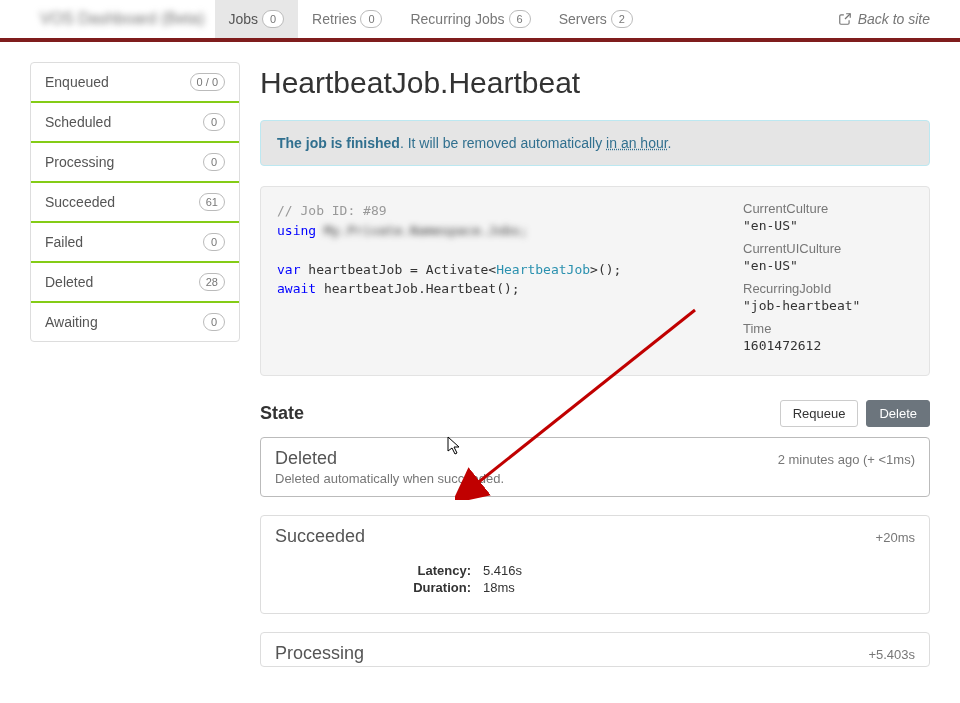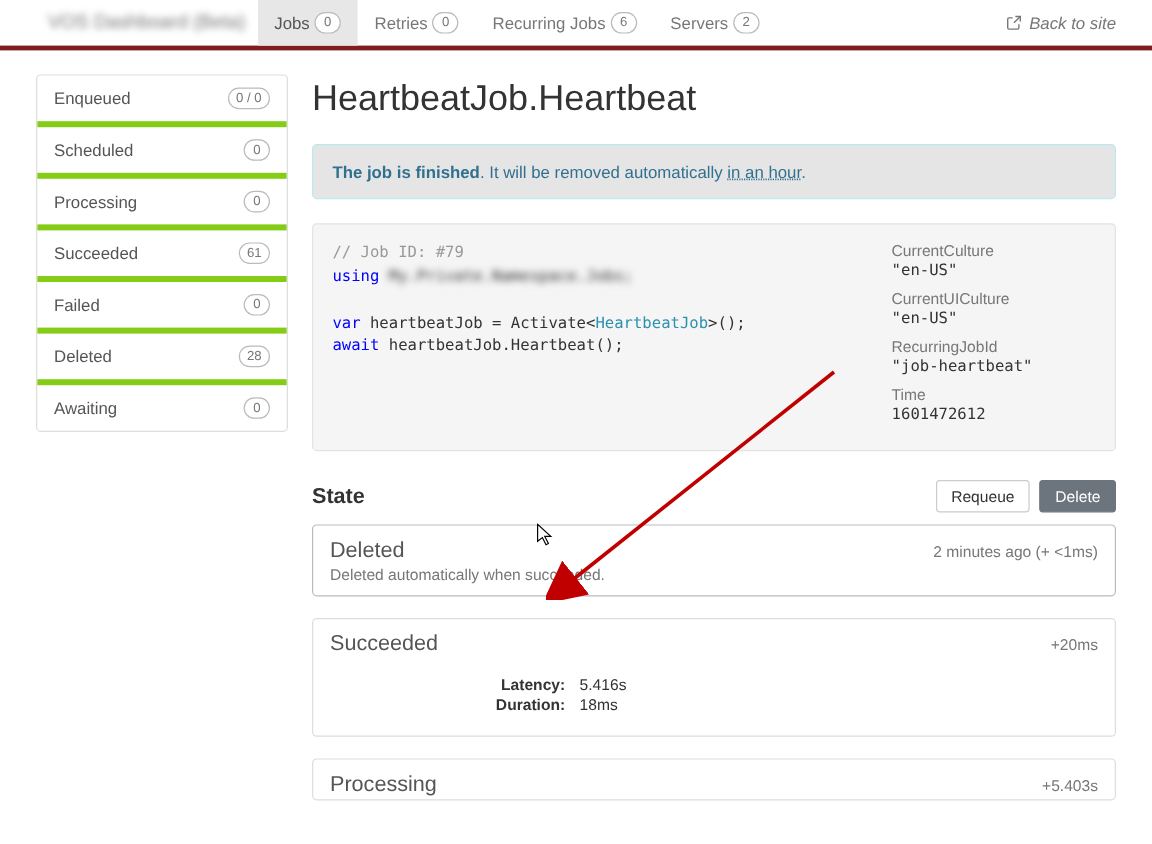--- a/index.html
+++ b/index.html
@@ -15,21 +15,21 @@
   .navbar .back { display: flex; align-items: center; gap: 6px; color: #777; padding: 0 10px; cursor: pointer; font-style: italic; }
   .badge { display: inline-flex; align-items: center; justify-content: center; min-width: 22px; height: 18px; border-radius: 10px; border: 1px solid #bbb; background: #fff; color: #777; font-size: 11px; padding: 0 6px; }
 
   
   .container { display: flex; padding: 20px 30px; gap: 20px; }
   .sidebar { width: 210px; flex-shrink: 0; }
   .main { flex: 1; min-width: 0; }
 
   
   .side-list { border: 1px solid #ddd; border-radius: 4px; overflow: hidden; }
-  .side-item { display: flex; align-items: center; justify-content: space-between; padding: 10px 14px; color: #555; border-bottom: 5px solid #84cc16; cursor: pointer; }
+  .side-item { display: flex; align-items: center; justify-content: space-between; padding: 10px 14px; color: #555; border-bottom: 2px solid #84cc16; cursor: pointer; }
   .side-item:last-child { border-bottom: none; }
 
   
   .page-title { font-size: 30px; font-weight: 500; margin: 4px 0 20px 0; color: #333; font-family: inherit; }
 
   
   .alert-info { background: #e5e5e5; color: #31708f; border: 1px solid #bce8f1; border-radius: 4px; padding: 14px 16px; margin-bottom: 20px; }
   .alert-info .lead { font-weight: 700; }
   .alert-info .time { text-decoration: underline dotted; }
 
@@ -142,21 +142,21 @@
   </div>
 
   <div class="main">
     <h1 class="page-title">HeartbeatJob.Heartbeat</h1>
 
     <div class="alert-info">
       <span class="lead">The job is finished</span><span>. It will be removed automatically </span><span class="time">in an hour</span><span>.</span>
     </div>
 
     <div class="panel-code">
-      <div class="code-block"><span class="c-comm">// Job ID: #79</span>
+      <div class="code-block"><span class="c-comm">// Job ID: #89</span>
 <span class="c-kw">using</span> <span class="blur">My.Private.Namespace.Jobs;</span>
 
 <span class="c-kw">var</span><span> heartbeatJob = Activate&lt;</span><span class="c-type">HeartbeatJob</span><span>&gt;();</span>
 <span class="c-kw">await</span><span> heartbeatJob.Heartbeat();</span></div>
       <div class="params">
         <div class="param">
               <div class="pk">CurrentCulture</div>
               <div class="pv">"en-US"</div>
             </div>
         <div class="param">

